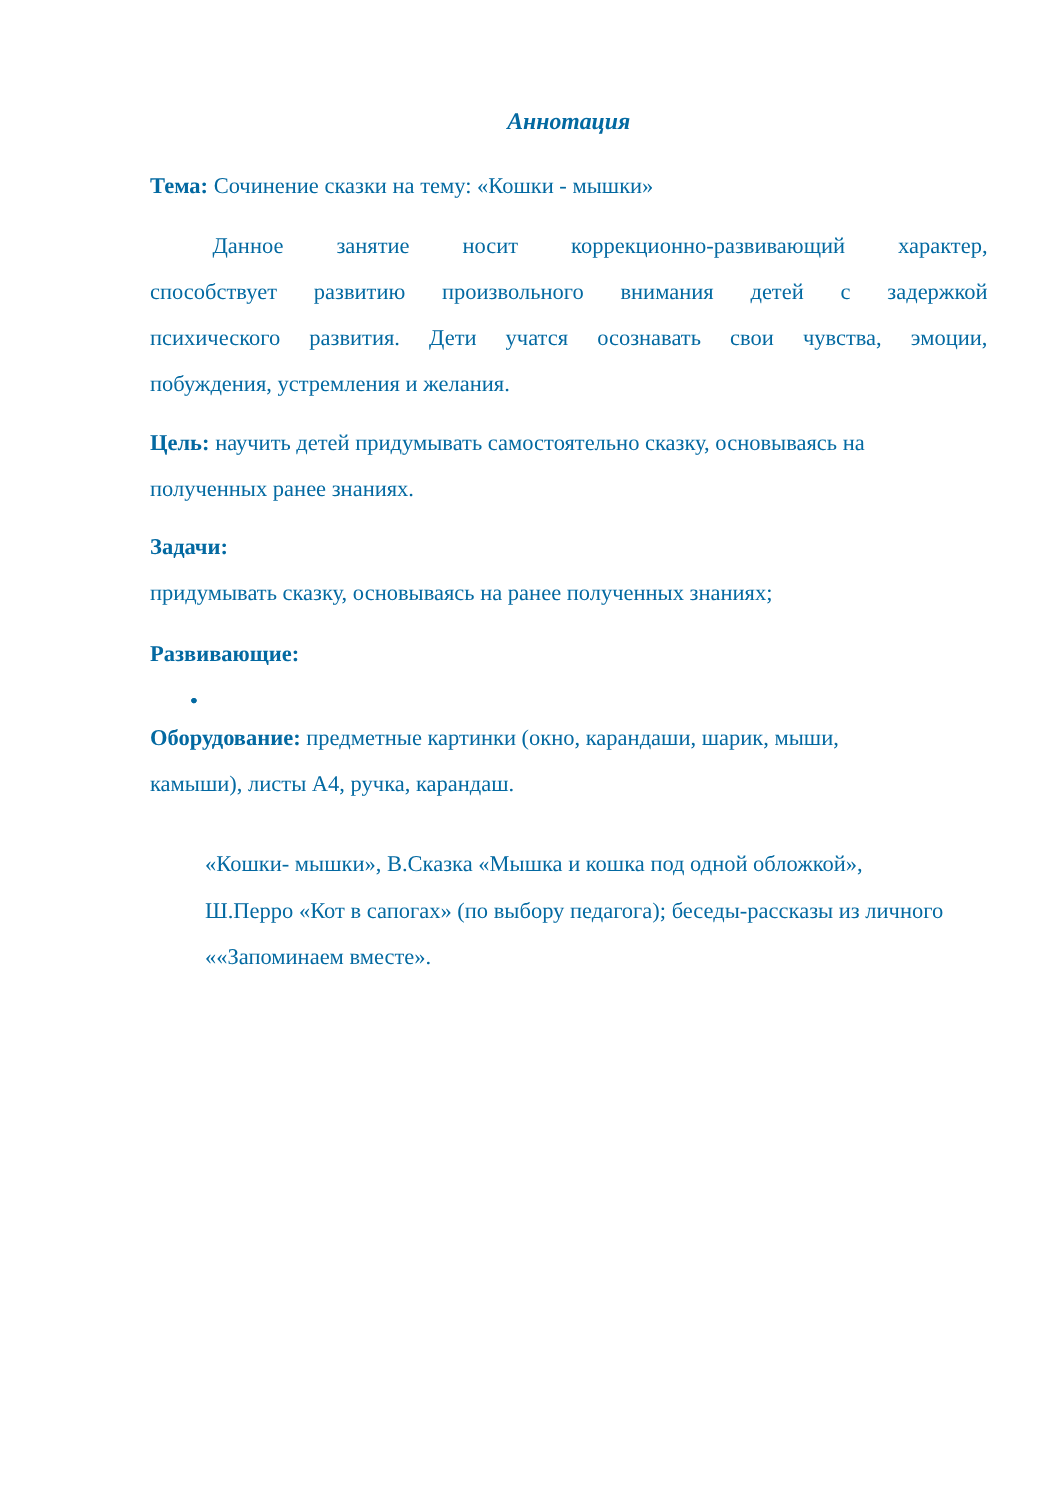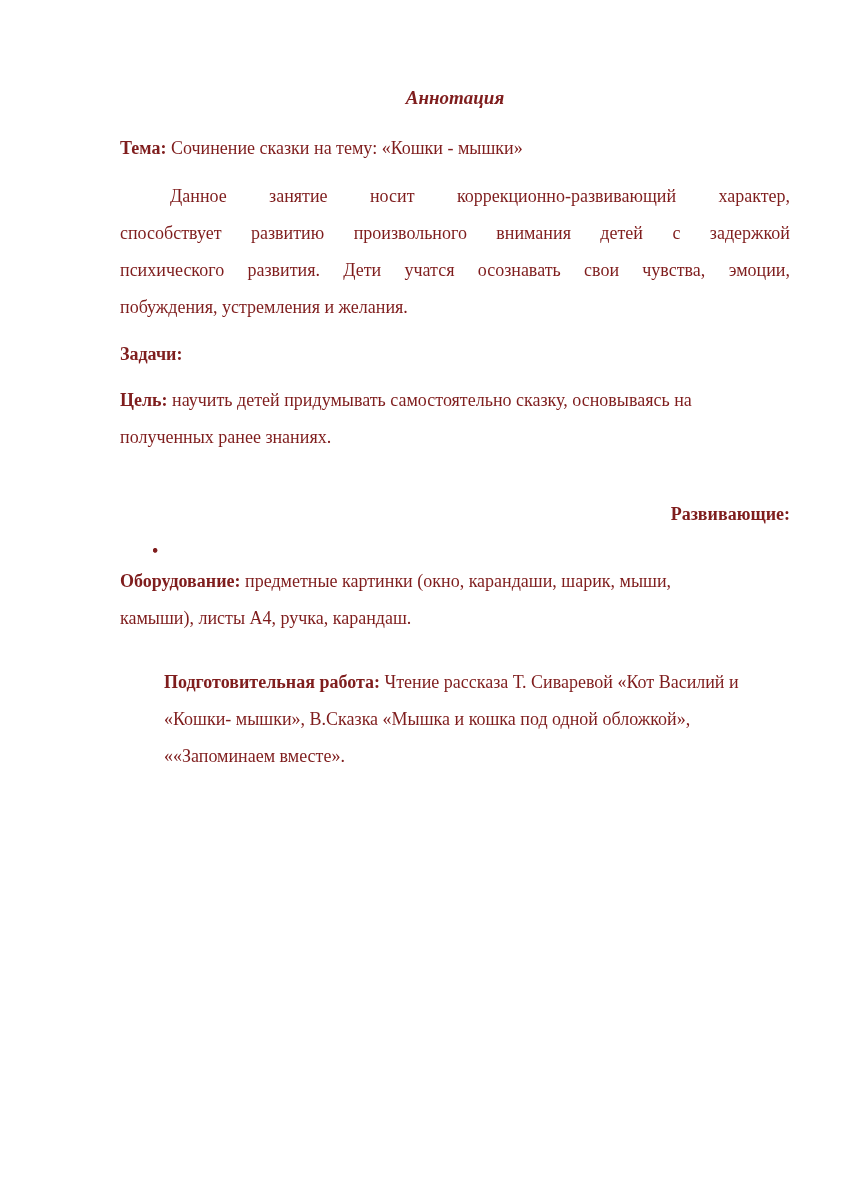--- a/index.html
+++ b/index.html
@@ -7,21 +7,21 @@
     padding: 0;
     background: #ffffff;
   }
   .page {
     position: relative;
     width: 848px;
     height: 1194px;
     box-sizing: border-box;
     padding: 86px 58px 0 120px;
     background: #ffffff;
-    color: #7f1d1d;
+    color: #0369a1;
     font-family: "Liberation Serif", "DejaVu Serif", serif;
     font-size: 18px;
     line-height: 37px;
     overflow: hidden;
   }
   .block { margin: 0; }
   .doc-title {
     text-align: center;
     font-weight: bold;
     font-style: italic;
@@ -50,59 +50,60 @@
   .bullet-glyph {
     position: absolute;
     left: 32px;
     top: 0;
   }
   
   #doc > :nth-child(1)  { margin-bottom: 20px; }  
   #doc > :nth-child(3)  { margin-top: 11px; }     
   #doc > :nth-child(4)  { margin-top: 10px; }     
   #doc > :nth-child(5)  { margin-top: 9px;  }     
-  #doc > :nth-child(7)  { margin-top: 40px; text-align: right; }     
+  #doc > :nth-child(7)  { margin-top: 12px; }     
   #doc > :nth-child(9)  { margin-top: 30px; }     
   #doc > :nth-child(10) { margin-top: 27px; margin-left: 44px; }     
   #doc > :nth-child(11) { margin-top: 5px;  }     
 </style>
 </head>
 <body>
 
 <div class="page">
   <div id="doc">
       <div class="block doc-title">Аннотация</div>
       <div class="block paragraph">
         <div class="line"><span class="para-label">Тема:</span><span> Сочинение сказки на тему: «Кошки - мышки»</span></div>
       </div>
       <div class="block paragraph">
         <div class="line stretch first-indent">Данное занятие носит коррекционно-развивающий характер,</div>
         <div class="line stretch">способствует развитию произвольного внимания детей с задержкой</div>
         <div class="line stretch">психического развития. Дети учатся осознавать свои чувства, эмоции,</div>
         <div class="line">побуждения, устремления и желания.</div>
       </div>
       <div class="block paragraph">
-        <div class="line"><span class="para-label">Задачи:</span></div>
-      </div>
-      <div class="block paragraph">
         <div class="line"><span class="para-label">Цель:</span><span> научить детей придумывать самостоятельно сказку, основываясь на</span></div>
         <div class="line">полученных ранее знаниях.</div>
       </div>
       <div class="block paragraph">
+        <div class="line"><span class="para-label">Задачи:</span></div>
+      </div>
+      <div class="block paragraph">
+        <div class="line">придумывать сказку, основываясь на ранее полученных знаниях;</div>
       </div>
       <div class="block paragraph">
         <div class="line"><span class="para-label">Развивающие:</span></div>
       </div>
       <div class="block bullet-list">
         <div class="bullet-item"><span class="bullet-glyph">•</span></div>
         <div class="bullet-item"><span class="bullet-glyph">•</span></div>
       </div>
       <div class="block paragraph">
         <div class="line"><span class="para-label">Оборудование:</span><span> предметные картинки (окно, карандаши, шарик, мыши,</span></div>
         <div class="line">камыши), листы А4, ручка, карандаш.</div>
       </div>
       <div class="block paragraph">
-        <div class="line"><span class="para-label">Подготовительная работа:</span><span> Чтение рассказа Т. Сиваревой «Кот Василий и</span></div>
         <div class="line">«Кошки- мышки», В.Сказка «Мышка и кошка под одной обложкой»,</div>
+        <div class="line">Ш.Перро «Кот в сапогах» (по выбору педагога); беседы-рассказы из личного</div>
         <div class="line">««Запоминаем вместе».</div>
       </div>
     </div>
 </div>
 
 </body></html>

